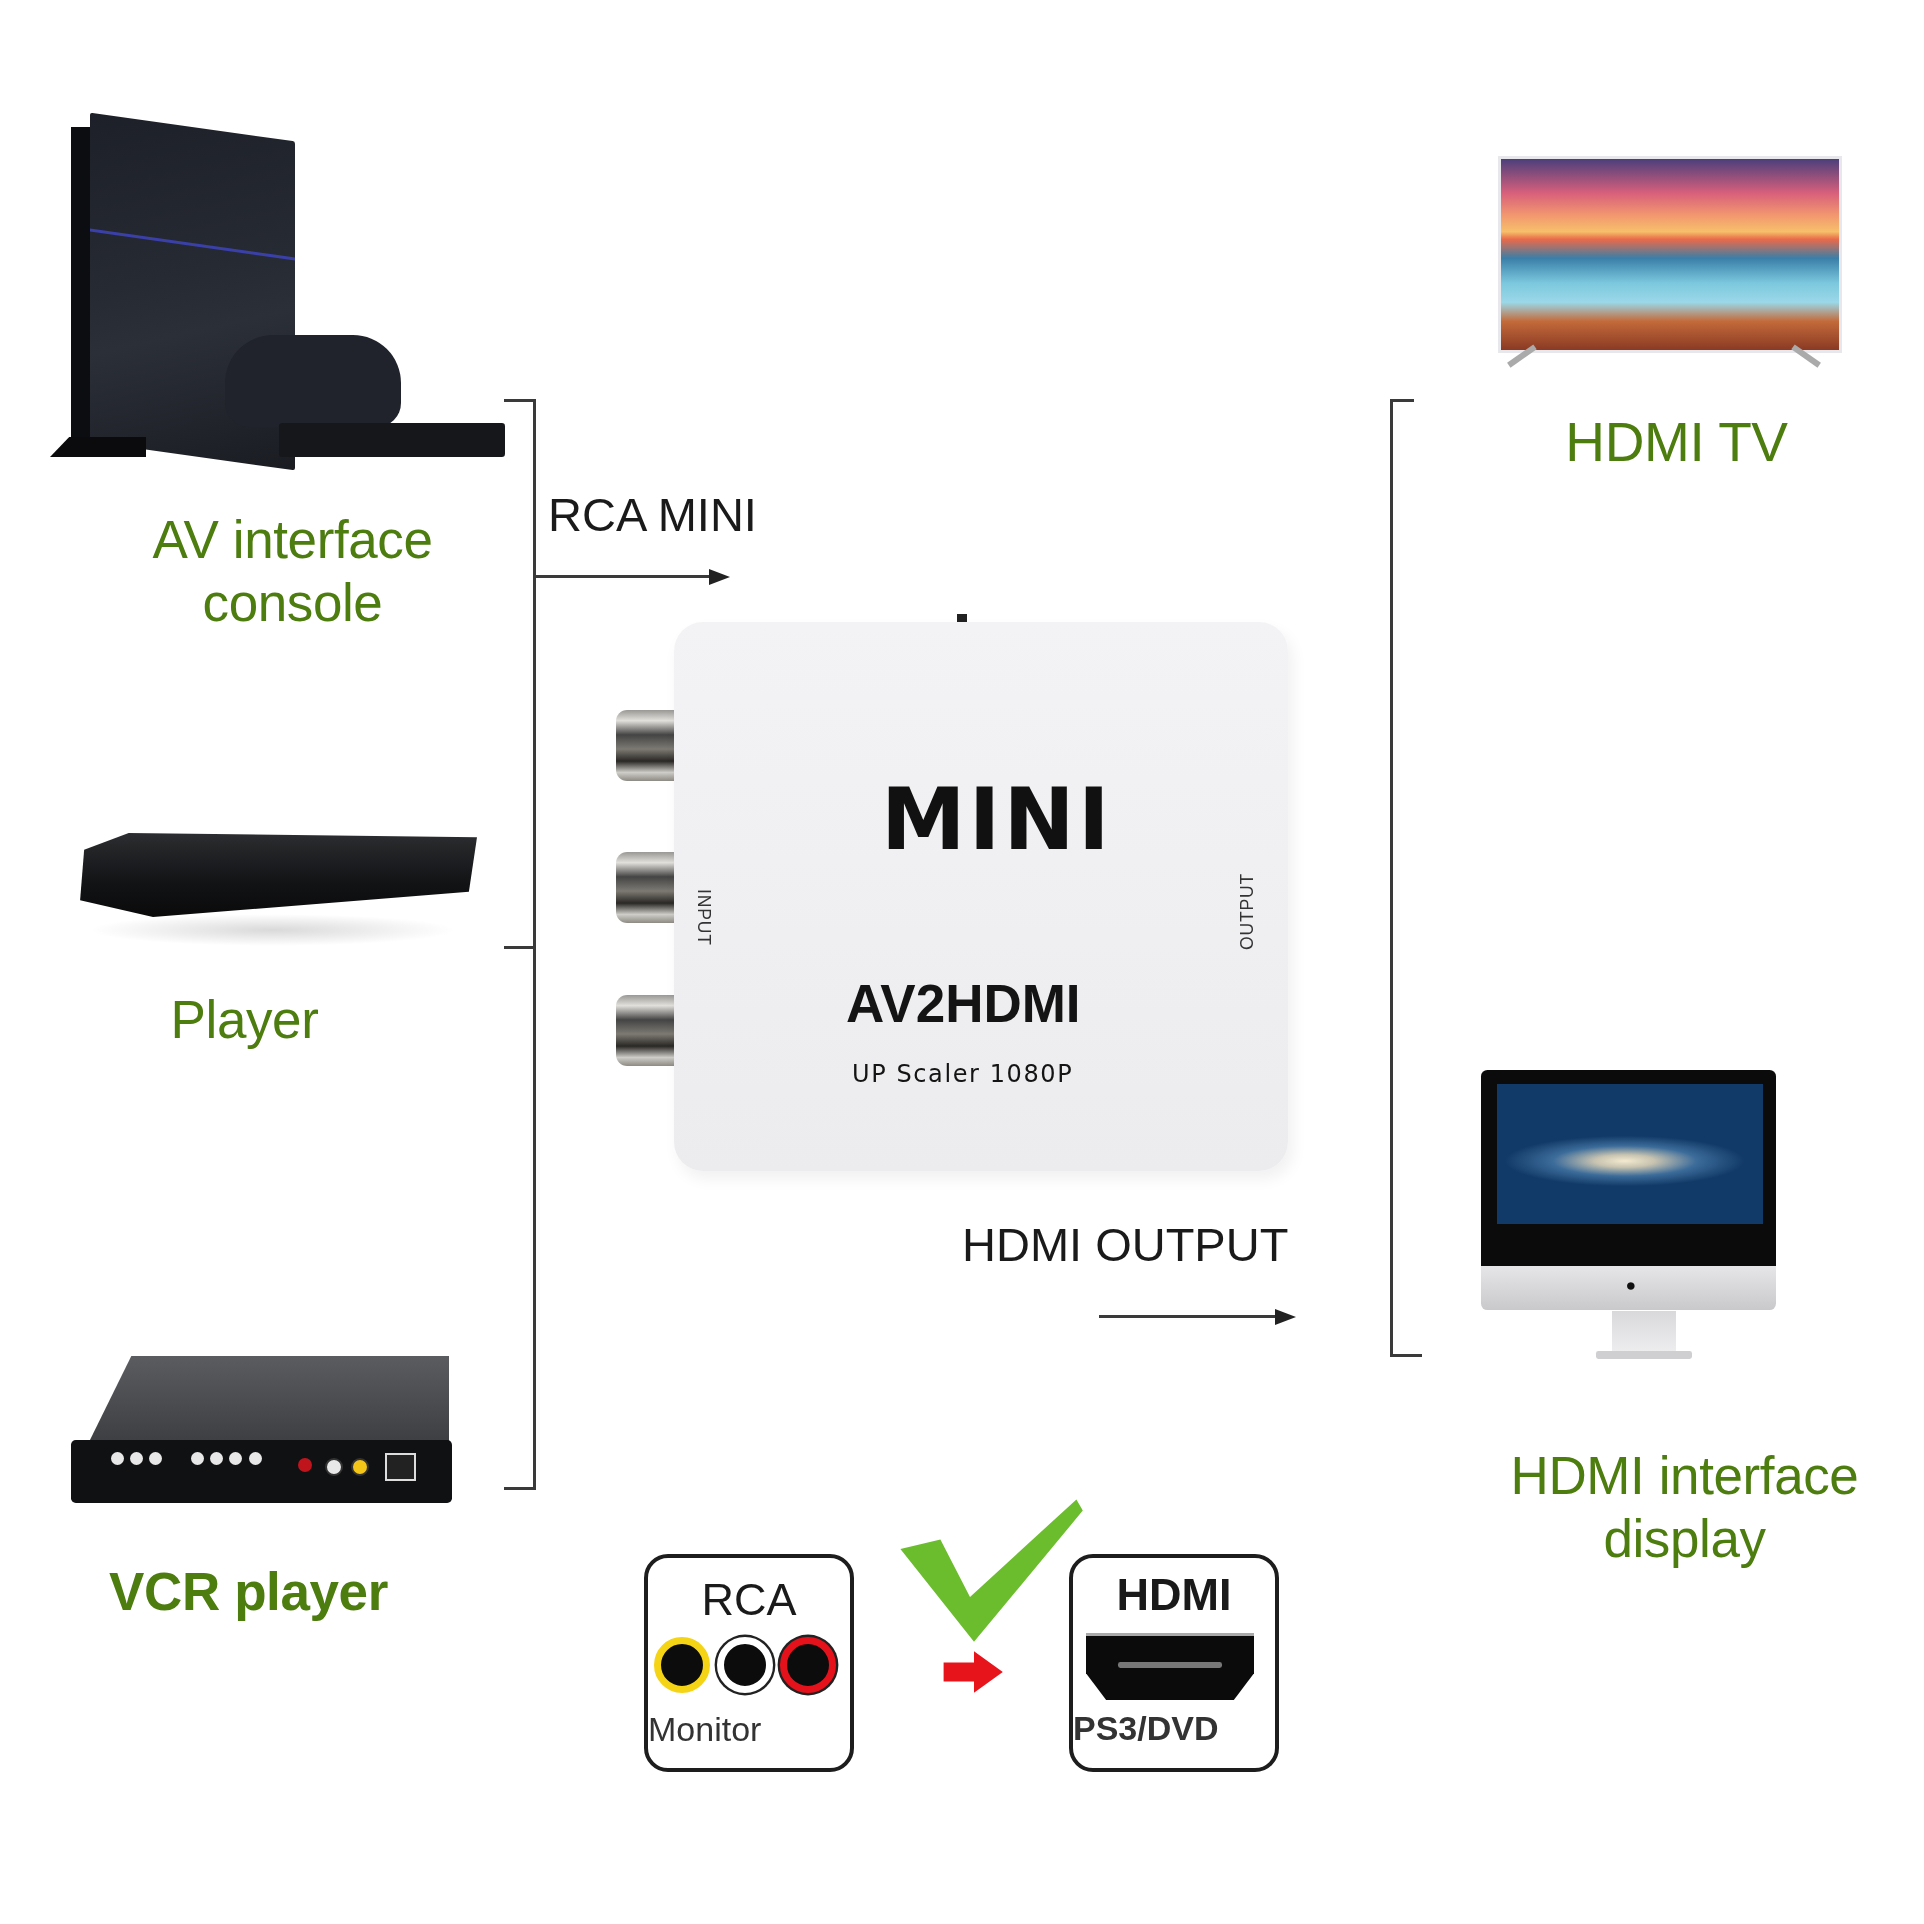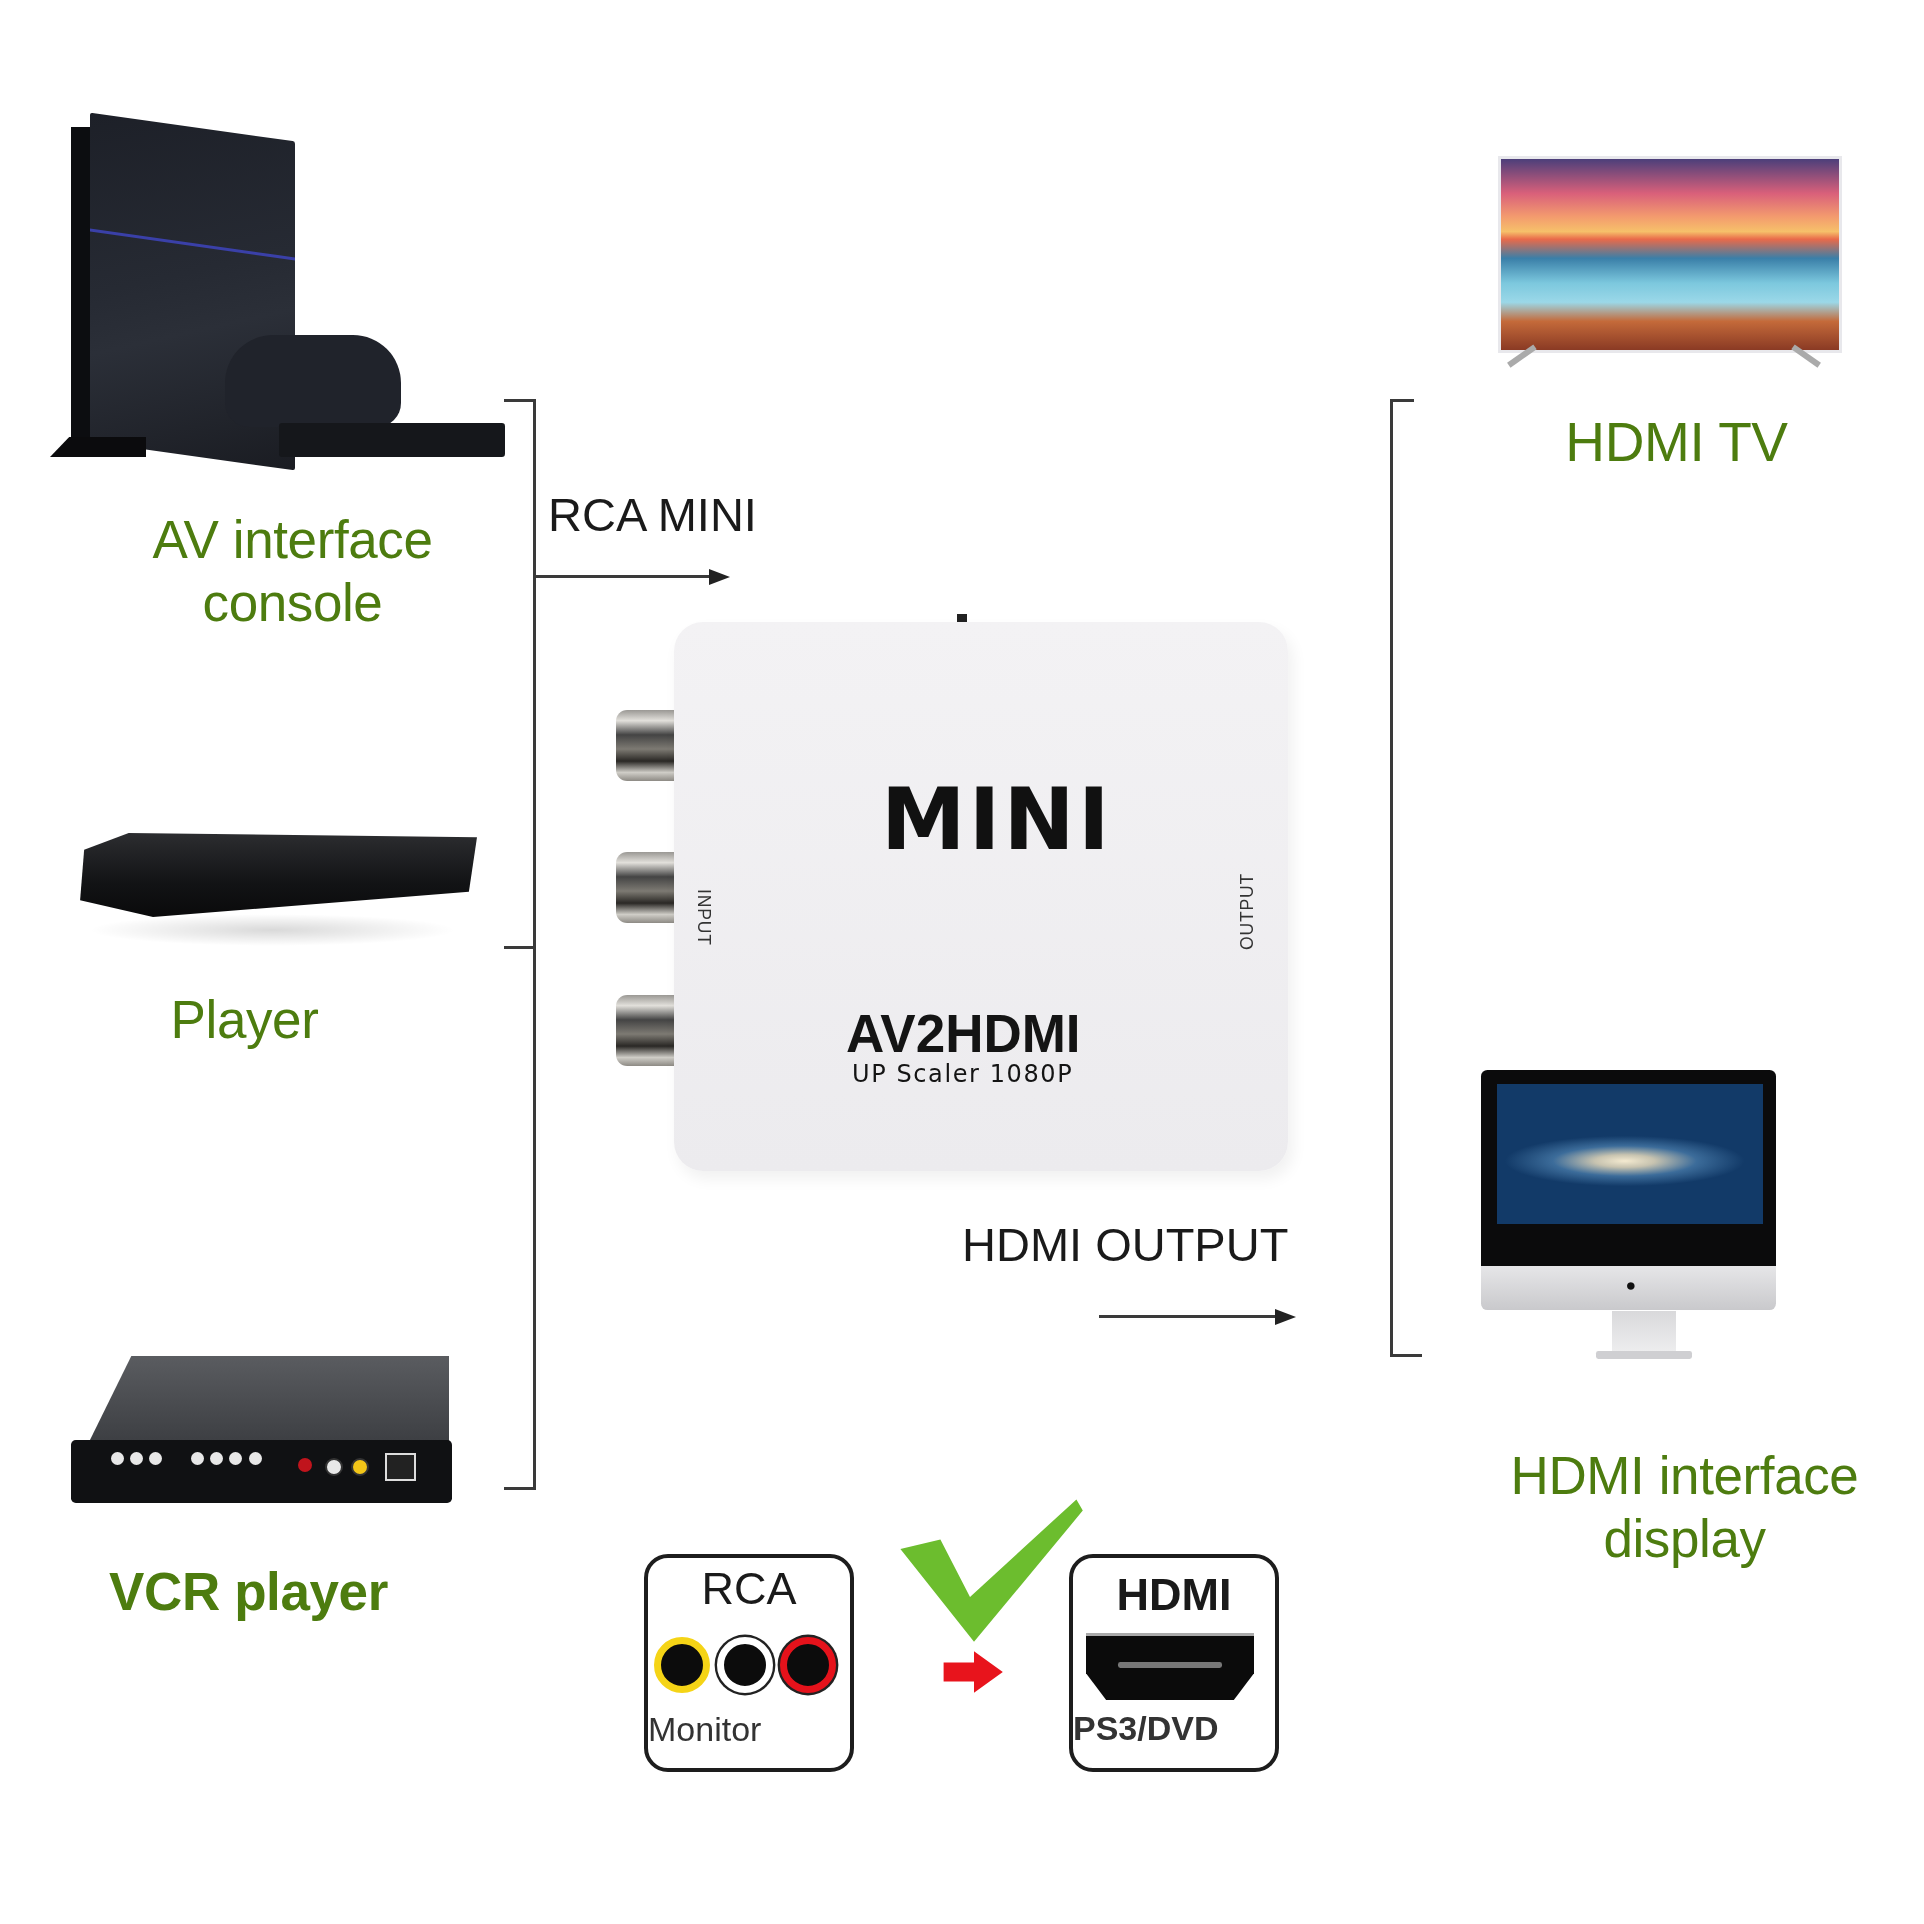--- a/index.html
+++ b/index.html
@@ -40,21 +40,21 @@
   .imac-screen{position:absolute;left:1497px;top:1084px;width:266px;height:140px;background:radial-gradient(ellipse 45% 18% at 48% 55%,#f4ead0 0%,#c7c3b0 25%,#3c6c9a 60%,#123a68 100%);}
   .imac-chin{position:absolute;left:1481px;top:1266px;width:295px;height:44px;background:linear-gradient(180deg,#e6e6e8,#c9c9cc);border-radius:0 0 6.4px 6.4px;}
   .imac-neck{position:absolute;left:1612px;top:1311px;width:64px;height:42px;background:linear-gradient(180deg,#d9d9db,#eeeeef);}
   .imac-foot{position:absolute;left:1596px;top:1351px;width:96px;height:8px;background:#cfcfd2;border-radius:2.4px;}
   .apple-logo{position:absolute;left:1622px;top:1277px;width:17.6px;height:17.6px;color:#111;font-size:17.6px;line-height:17.6px;text-align:center;}
 
   
   .adapter{position:absolute;left:674px;top:622px;width:614px;height:549px;background:linear-gradient(180deg,#f3f2f4 0%,#ecebee 100%);border-radius:29px;box-shadow:4.8px 8px 14.4px rgba(0,0,0,0.06);}
   .rca-jack{position:absolute;left:616px;width:63px;height:71px;border-radius:11.2px 3.2px 3.2px 11.2px;background:linear-gradient(180deg,#9a9894 0%,#e2e0db 15%,#444 35%,#7d7a73 55%,#2a2825 72%,#cfcdc7 88%,#8d8a84 100%);}
   .adapter-mini{position:absolute;left:881px;top:770px;font-size:85px;font-weight:bold;letter-spacing:3.2px;color:#111;font-family:"DejaVu Sans",sans-serif;}
-  .adapter-model{position:absolute;left:846px;top:1003px;font-size:53px;font-weight:bold;color:#141414;}
+  .adapter-model{position:absolute;left:846px;top:973px;font-size:53px;font-weight:bold;color:#141414;}
   .adapter-sub{position:absolute;left:852px;top:1060px;font-size:24px;font-weight:normal;color:#141414;letter-spacing:1.6px;font-family:"DejaVu Sans",sans-serif;}
   .adapter-input{position:absolute;left:714px;top:889px;font-size:17.6px;color:#333;transform:rotate(90deg);transform-origin:left top;letter-spacing:0.8px;}
   .adapter-output{position:absolute;left:1237px;top:950px;font-size:17.6px;color:#333;transform:rotate(-90deg);transform-origin:left top;letter-spacing:0.8px;}
   .adapter-switch{position:absolute;left:957px;top:614px;width:9.6px;height:9.6px;background:#222;}
 
   
   .icon-box{position:absolute;width:202px;height:210px;border:4px solid #1d1d1d;border-radius:24px;background:#fff;}
   .icon-title{position:absolute;left:0;width:100%;text-align:center;font-size:45px;color:#1a1a1a;}
   .icon-sub{position:absolute;left:0;width:100%;text-align:left;font-size:34px;color:#333;}
   .rca-circle{position:absolute;width:42px;height:42px;border-radius:50%;border:7.2px solid;background:#0c0c0c;}
@@ -155,21 +155,21 @@
   <div class="apple-logo">●</div>
   <div class="imac-neck"></div>
   <div class="imac-foot"></div>
 </div>
 <div class="label" style="left:1452px;top:1444px;width:465px;">
   <div>HDMI interface</div>
   <div>display</div>
 </div>
 
 <div class="icon-box" style="left:644px;top:1554px;">
-  <div class="icon-title" style="top:5px;">RCA</div>
+  <div class="icon-title" style="top:16px;">RCA</div>
   <div class="rca-circle" style="left:6.4px;top:79px;border-color:#f5d416;"></div>
   <div class="rca-circle" style="left:69px;top:79px;border-color:#ffffff;box-shadow:0 0 0 2.4px #222;"></div>
   <div class="rca-circle" style="left:132px;top:79px;border-color:#e5121b;box-shadow:0 0 0 2.4px #222;"></div>
   <div class="icon-sub" style="top:152px;">Monitor</div>
 </div>
 
 <svg class="check" viewBox="0 0 240 190">
   <path d="M8 70 L58 58 L95 130 L228 8 L236 22 L100 186 Z" fill="#6cbd2e"></path>
 </svg>
 <svg class="red-arrow" viewBox="0 0 80 60">

